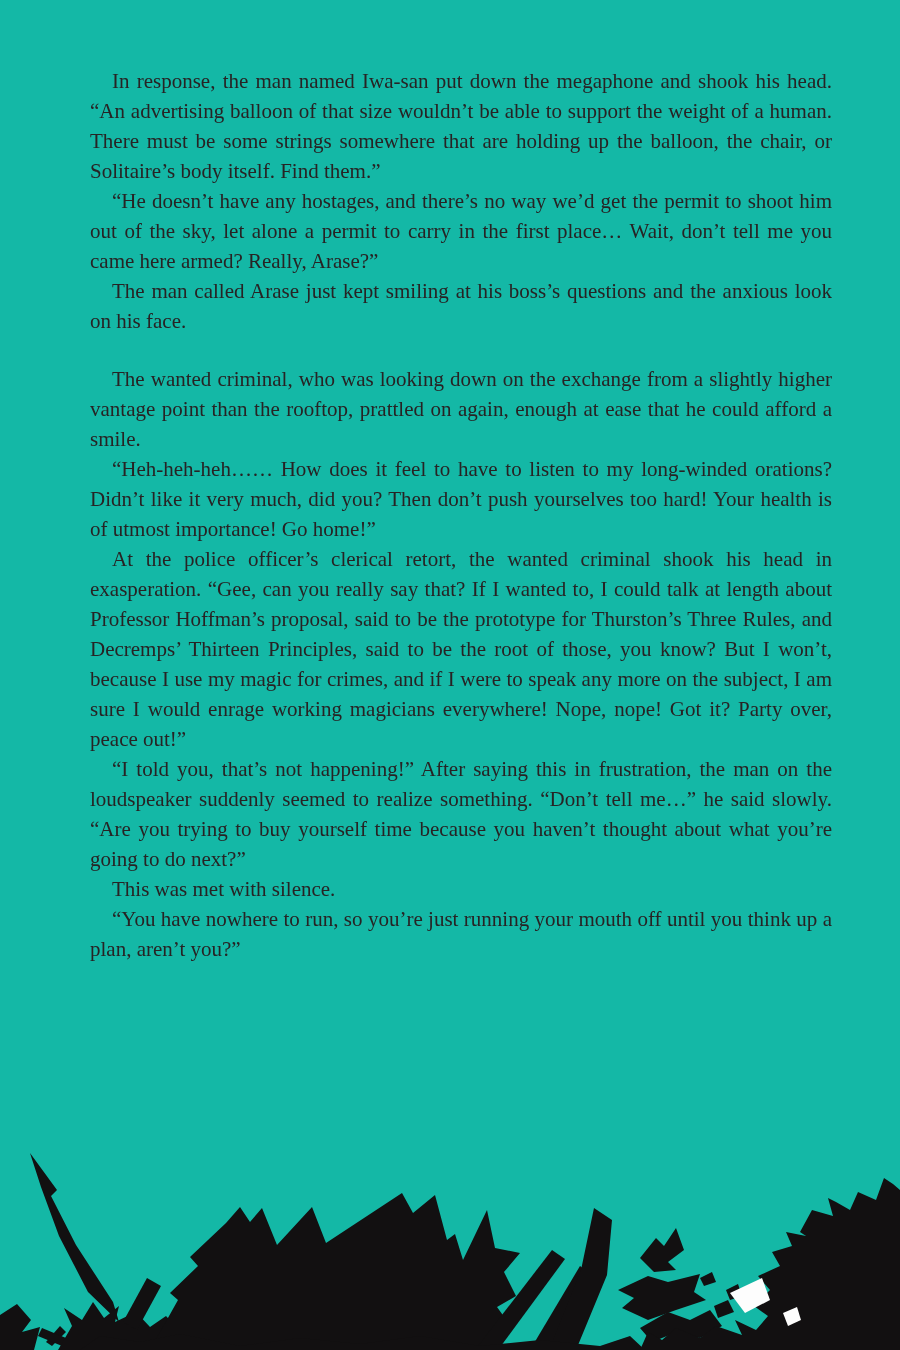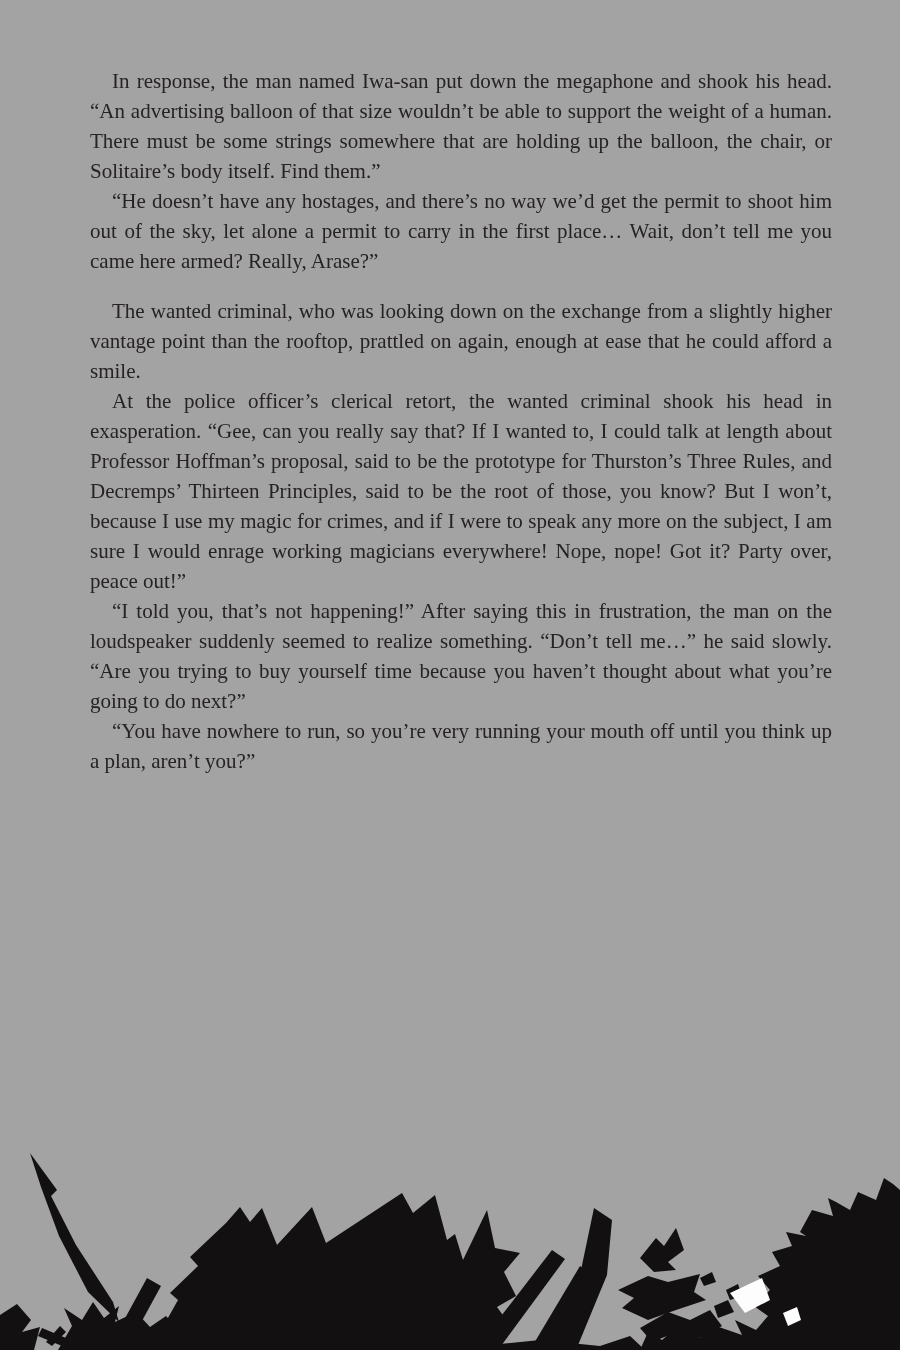--- a/index.html
+++ b/index.html
@@ -1,63 +1,66 @@
 <!DOCTYPE html>
 <html><head>
 <meta charset="utf-8">
 <style>
   html, body { margin: 0; padding: 0; background: #fdfdfd; }
   .page {
     position: relative;
     width: 900px;
     height: 1350px;
-    background: #a3a3a3;
+    background: #14b8a6;
     overflow: hidden;
     font-family: "Liberation Serif", "DejaVu Serif", serif;
   }
   .text-block {
     position: absolute;
     left: 90px;
     top: 66px;
     width: 742px;
     font-size: 21px;
     line-height: 30px;
     color: #272324;
     text-align: justify;
     text-align-last: left;
   }
   .text-block p {
     margin: 0;
     padding: 0;
     text-indent: 22px;
   }
   .text-block p.scene-break {
-    margin-top: 20px;
+    margin-top: 28px;
   }
   .illustration {
     position: absolute;
     left: 0;
     bottom: 0;
     width: 900px;
     height: 200px;
     display: block;
   }
 </style>
 </head>
 <body>
 
 <div class="page">
 
   <div class="text-block">
     <p>In response, the man named Iwa-san put down the megaphone and shook his head. “An advertising balloon of that size wouldn’t be able to support the weight of a human. There must be some strings somewhere that are holding up the balloon, the chair, or Solitaire’s body itself. Find them.”</p>
     <p>“He doesn’t have any hostages, and there’s no way we’d get the permit to shoot him out of the sky, let alone a permit to carry in the first place… Wait, don’t tell me you came here armed? Really, Arase?”</p>
+    <p>The man called Arase just kept smiling at his boss’s questions and the anxious look on his face.</p>
     <p class="scene-break">The wanted criminal, who was looking down on the exchange from a slightly higher vantage point than the rooftop, prattled on again, enough at ease that he could afford a smile.</p>
+    <p>“Heh-heh-heh…… How does it feel to have to listen to my long-winded orations? Didn’t like it very much, did you? Then don’t push yourselves too hard! Your health is of utmost importance! Go home!”</p>
     <p>At the police officer’s clerical retort, the wanted criminal shook his head in exasperation. “Gee, can you really say that? If I wanted to, I could talk at length about Professor Hoffman’s proposal, said to be the prototype for Thurston’s Three Rules, and Decremps’ Thirteen Principles, said to be the root of those, you know? But I won’t, because I use my magic for crimes, and if I were to speak any more on the subject, I am sure I would enrage working magicians everywhere! Nope, nope! Got it? Party over, peace out!”</p>
     <p>“I told you, that’s not happening!” After saying this in frustration, the man on the loudspeaker suddenly seemed to realize something. “Don’t tell me…” he said slowly. “Are you trying to buy yourself time because you haven’t thought about what you’re going to do next?”</p>
-    <p>“You have nowhere to run, so you’re very running your mouth off until you think up a plan, aren’t you?”</p>
+    <p>This was met with silence.</p>
+    <p>“You have nowhere to run, so you’re just running your mouth off until you think up a plan, aren’t you?”</p>
   </div>
 
   <svg class="illustration" viewBox="0 0 900 200" preserveAspectRatio="none" xmlns="http://www.w3.org/2000/svg">
     <g fill="#121011" stroke="none">
 
       <polygon points="30,3 57,40 51,46 76,95 113,152 119,172 88,142 59,86 41,37"></polygon>
 
       <polygon points="0,165 17,154 31,170 22,182 40,177 34,200 0,200"></polygon>
 
       <polygon points="46,192 60,176 66,182 52,196"></polygon>

